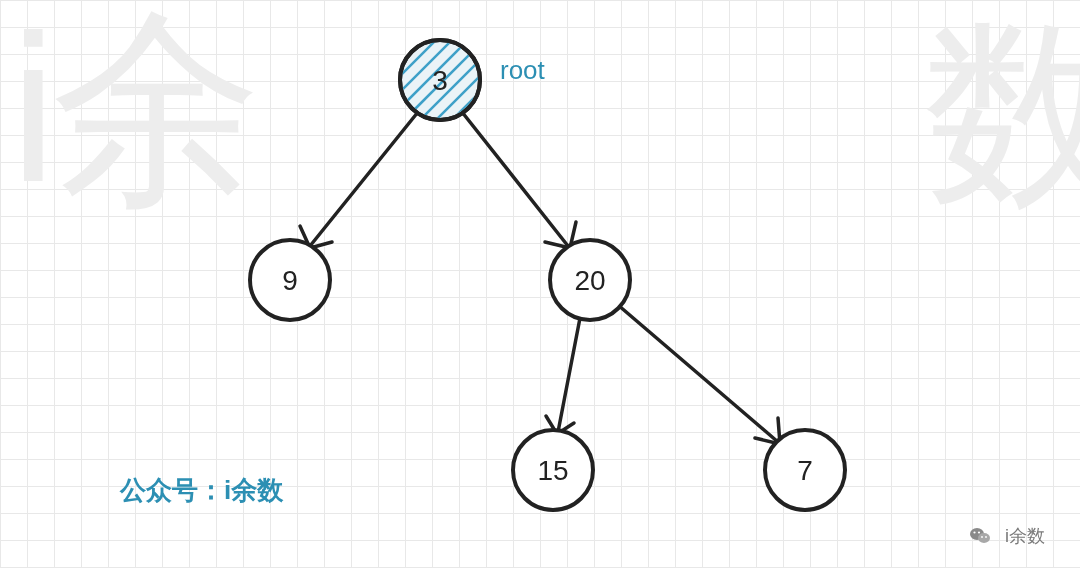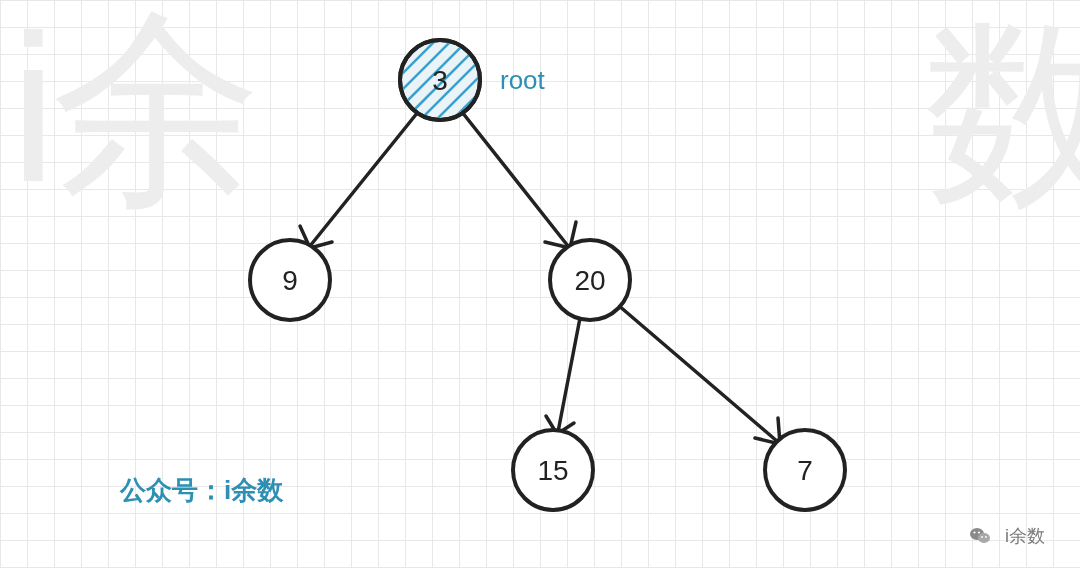--- a/index.html
+++ b/index.html
@@ -109,21 +109,21 @@
   <circle class="node-circle" cx="590" cy="280" r="40"></circle>
   <text class="node-text" x="590" y="280">20</text>
 
   <circle class="node-circle" cx="553" cy="470" r="40"></circle>
   <text class="node-text" x="553" y="470">15</text>
 
   <circle class="node-circle" cx="805" cy="470" r="40"></circle>
   <text class="node-text" x="805" y="470">7</text>
 </svg>
 
-<div class="label-root" style="left:500px; top:65px;">root</div>
+<div class="label-root" style="left:500px; top:55px;">root</div>
 
 <div class="caption">公众号：i余数</div>
 
 <div class="wechat-mark">
   <span class="wechat-icon">
     <svg width="22" height="20" viewBox="0 0 22 20">
       <ellipse cx="8" cy="8" rx="7" ry="6" fill="#8a8a8a"></ellipse>
       <ellipse cx="15" cy="12" rx="6" ry="5" fill="#a8a8a8"></ellipse>
       <circle cx="5.5" cy="6.5" r="1.1" fill="#fff"></circle>
       <circle cx="10" cy="6.5" r="1.1" fill="#fff"></circle>

